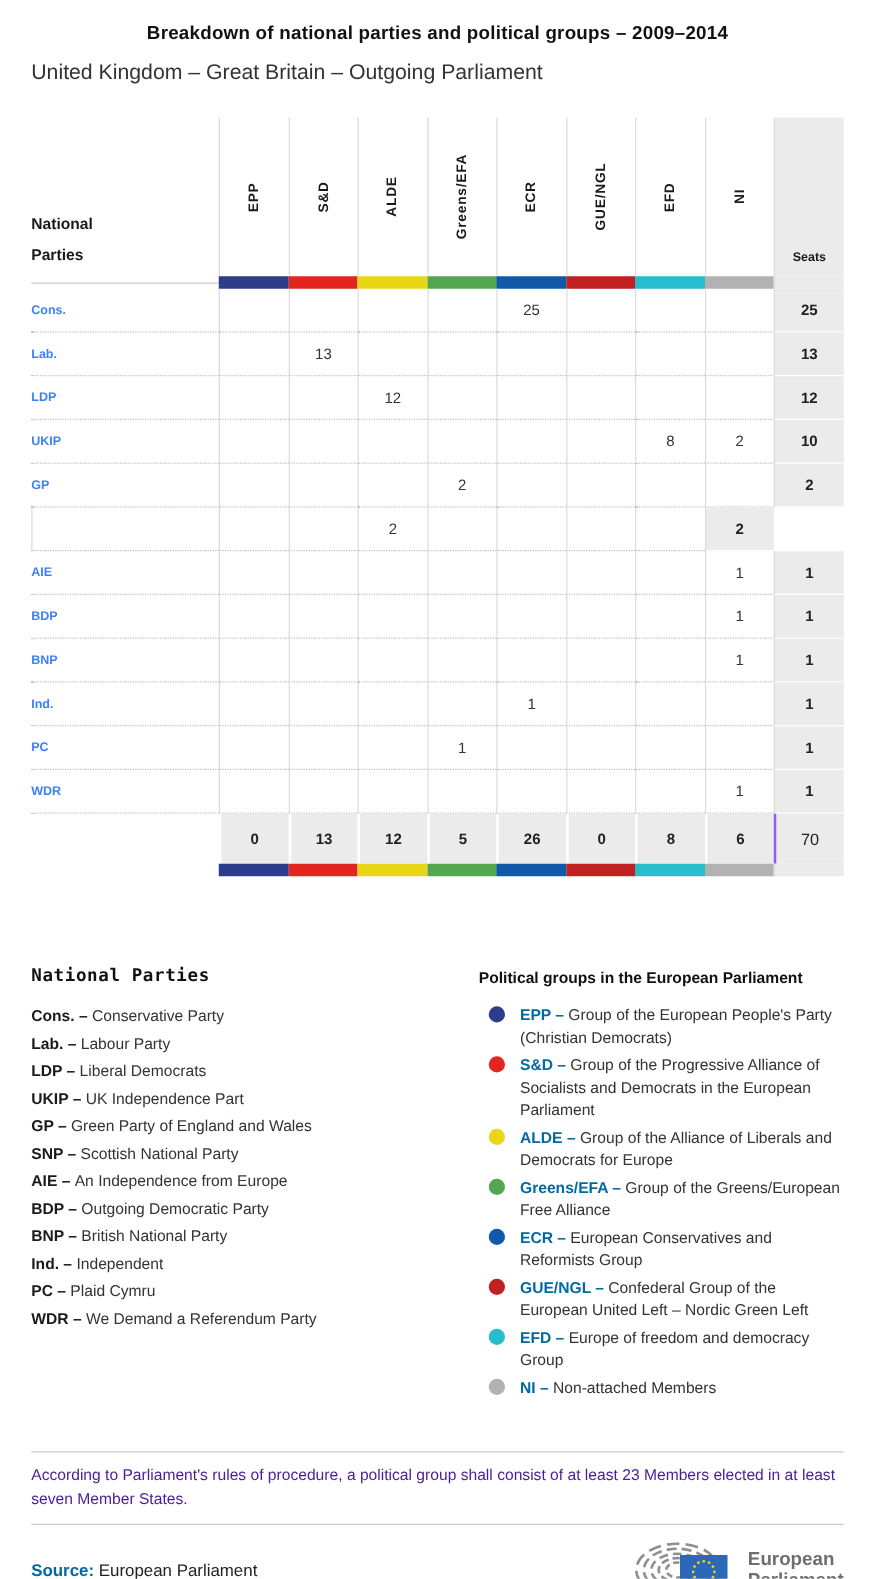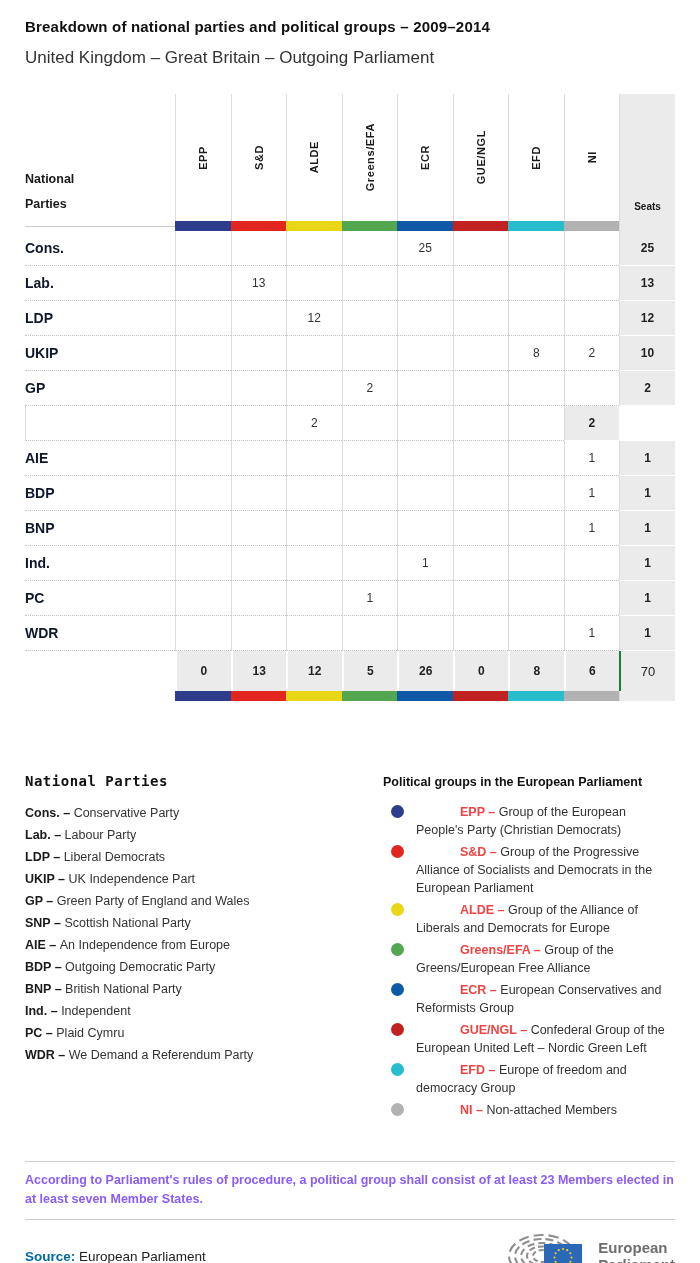--- a/index.html
+++ b/index.html
@@ -1,21 +1,21 @@
 <!DOCTYPE html>
 <html><head>
 <meta charset="utf-8">
 <style>
   html,body{margin:0;padding:0;}
   body{
     width:700px;height:1263px;overflow:hidden;background:#ffffff;
     font-family:"Liberation Sans",sans-serif;color:#1a1a1a;
   }
   .page{padding:18px 25px 0 25px;width:650px;}
-  h1.title{font-size:15px;font-weight:bold;margin:0;letter-spacing:.2px;color:#111;}
+  h1.title{font-size:15px;font-weight:bold;margin:0;letter-spacing:.2px;color:#111;text-align:center;}
   p.subtitle{font-size:17px;font-weight:normal;margin:13px 0 0 0;color:#333;}
 
   
   .tbl{margin-top:26px;width:650px;}
   .trow{display:grid;grid-template-columns:150px repeat(8,55.5px) 56px;}
   .cell{display:flex;align-items:center;justify-content:center;box-sizing:border-box;}
   .lbl{justify-content:flex-start;}
   .val,.gcell{border-left:1px solid #dcdcdc;}
   .seats{background:#ebebeb;border-left:1px solid #dcdcdc;}
 
@@ -25,46 +25,46 @@
   .hdr-row .gcell span{writing-mode:vertical-rl;transform:rotate(180deg);
     font-weight:bold;font-size:11px;letter-spacing:.6px;white-space:nowrap;}
   .hdr-row .seats{align-items:flex-end;padding-bottom:9px;font-weight:bold;font-size:10px;}
 
   .bar-row{height:10px;}
   .bar-row .cell{border-left:none;}
   .bar-row .seats{border-left:1px solid #dcdcdc;}
   .bar-row.bar-top .lbl:after{content:"";display:block;width:100%;height:1px;background:#cccccc;}
 
   .body-row{height:35px;font-size:12px;color:#333;}
-  .body-row .lbl{font-weight:bold;font-size:14px;color:#0f172a;}
+  .body-row .lbl{font-weight:bold;font-size:10px;color:#3b82f6;}
   .body-row .lbl,.body-row .val{border-bottom:1px dotted #c3c3c3;}
   .body-row .seats{border-bottom:1px solid #ffffff;font-weight:bold;font-size:12px;color:#222;}
 
   .tot-row{height:40px;}
   .tot-row .val{background:#ebebeb;border-left:2px solid #ffffff;font-weight:bold;font-size:12px;color:#222;}
-  .tot-row .seats{border-left:2px solid #15803d;font-size:13px;color:#222;}
+  .tot-row .seats{border-left:2px solid #8b5cf6;font-size:13px;color:#222;}
 
   
   .legends{display:flex;margin-top:72px;}
   .np-legend{width:330px;}
   .np-legend h3{font-family:"DejaVu Sans Mono",monospace;font-size:14px;font-weight:bold;
     letter-spacing:.5px;margin:0 0 13px 0;color:#111;}
   .np-item{font-size:12.5px;line-height:22px;color:#333;}
   .np-item b{color:#1a1a1a;}
   .pg-legend{width:292px;margin-left:28px;}
   .pg-legend h3{font-size:12.5px;font-weight:bold;margin:2px 0 14px 0;color:#111;}
   .pg-item{position:relative;padding-left:33px;font-size:12.5px;line-height:18px;
     margin-bottom:4px;color:#333;}
-  .pg-item b{color:#ef4444;margin-left:44px;}
+  .pg-item b{color:#0369a1;}
   .pg-dot{position:absolute;left:8px;top:2px;width:13px;height:13px;border-radius:50%;}
 
   
   .rule{border-top:1px solid #cccccc;height:0;margin:0;}
   .rule1{margin-top:38px;}
-  .footnote{font-size:12.5px;line-height:19px;color:#8b5cf6;margin:9px 0 10px 0;font-weight:bold;}
+  .footnote{font-size:12.5px;line-height:19px;color:#4c1d95;margin:9px 0 10px 0;}
   .footer{display:flex;justify-content:space-between;align-items:center;margin-top:10px;}
   .source{font-size:13.5px;color:#222;}
   .source b{color:#0369a1;}
   .logo{display:flex;align-items:center;}
   .logo-text{font-size:15px;font-weight:bold;color:#6e6e6e;line-height:17px;margin-left:8px;}
 </style>
 </head>
 <body>
 
 <div class="page">

